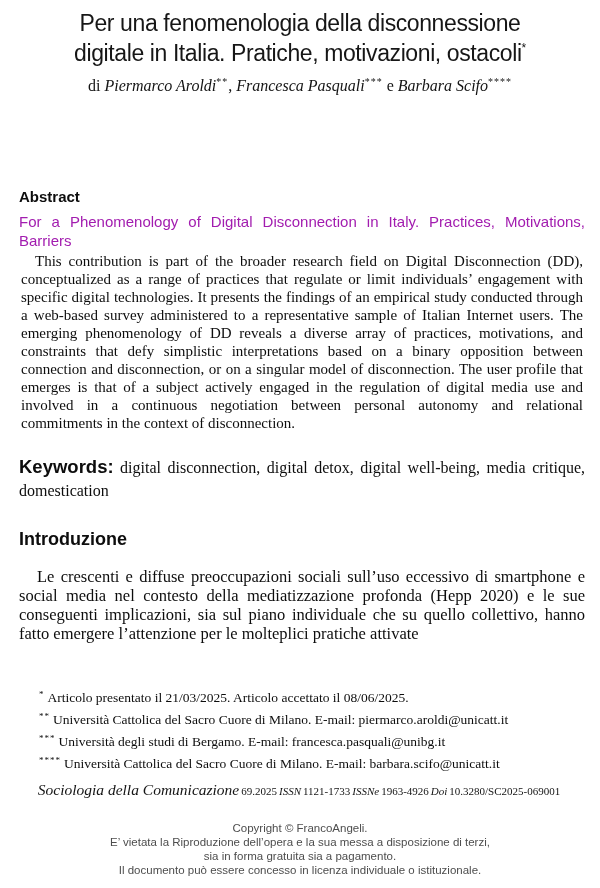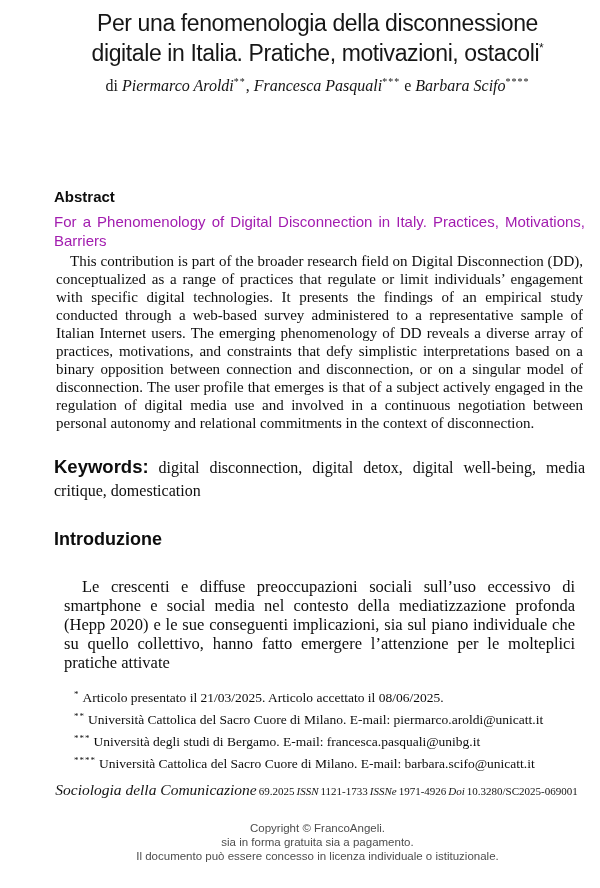--- a/index.html
+++ b/index.html
@@ -4,21 +4,21 @@
 <style>
   html,body { margin:0; padding:0; background:#ffffff; }
   .page {
     position:relative;
     width:600px; height:888px;
     background:#ffffff;
     color:#0d0d0d;
     overflow:hidden;
     font-family:"Liberation Serif", serif;
   }
-  .abs { position:absolute; left:19px; right:15px;padding-left:35px; }
+  .abs { position:absolute; left:19px; right:15px; }
 
   
   .title { top:8px; left:0; right:0; text-align:center;
     font-family:"Liberation Sans", sans-serif;
     font-size:23px; line-height:30px; letter-spacing:-0.4px; font-weight:400; color:#161616; }
   .title .tline { white-space:nowrap; }
   .title sup { font-size:12px; vertical-align:super; line-height:0; }
 
   .byline { top:77px; left:0; right:0; text-align:center;
     font-size:16px; color:#141414; }
@@ -36,21 +36,21 @@
   .abstract-body p { margin:2px; text-indent:14px; }
 
   
   .keywords { top:455px; font-size:16px; line-height:23px; text-align:justify; }
   .kw-label { font-family:"Liberation Sans", sans-serif; font-weight:bold; font-size:18.5px; }
 
   
   .intro-heading { top:529px;
     font-family:"Liberation Sans", sans-serif; font-weight:bold; font-size:18px; }
   .intro-para { top:567px; font-size:16.5px; line-height:19px; text-align:justify; }
-  .intro-para p { margin:10px; text-indent:18px; }
+  .intro-para p { margin:0; text-indent:18px; }
 
   
   .footnotes { top:687px; font-size:13.5px; line-height:22px; }
   .footnote { text-indent:20px; }
   .footnote sup { font-size:9px; vertical-align:super; line-height:0; margin-right:3px; letter-spacing:1px; }
 
   
   .journal-line { top:781px; left:0; right:0; text-align:center;
     font-size:11px; color:#141414; white-space:nowrap; }
   .j-name { font-style:italic; font-size:15.5px; margin-right:3px; }
@@ -87,21 +87,22 @@
     <p>Le crescenti e diffuse preoccupazioni sociali sull’uso eccessivo di smartphone e social media nel contesto della mediatizzazione profonda (Hepp 2020) e le sue conseguenti implicazioni, sia sul piano individuale che su quello collettivo, hanno fatto emergere l’attenzione per le molteplici pratiche attivate</p>
   </div>
 
   <div class="abs footnotes">
     <div class="footnote"><sup>*</sup><span>Articolo presentato il 21/03/2025. Articolo accettato il 08/06/2025.</span></div>
     <div class="footnote"><sup>**</sup><span>Università Cattolica del Sacro Cuore di Milano. E-mail: piermarco.aroldi@unicatt.it</span></div>
     <div class="footnote"><sup>***</sup><span>Università degli studi di Bergamo. E-mail: francesca.pasquali@unibg.it</span></div>
     <div class="footnote"><sup>****</sup><span>Università Cattolica del Sacro Cuore di Milano. E-mail: barbara.scifo@unicatt.it</span></div>
   </div>
 
-  <div class="abs journal-line"><span class="j-name">Sociologia della Comunicazione</span><span>69.2025</span><span class="j-it">ISSN</span><span>1121-1733</span><span class="j-it">ISSNe</span><span>1971-4926</span><span class="j-it">Doi</span><span>10.3280/SC2025-069001</span></div>
+  <div class="abs journal-line"><span class="j-name">Sociologia della Comunicazione</span><span>69.2025</span><span class="j-it">ISSN</span><span>1121-1733</span><span class="j-it">ISSNe</span><span>1963-4926</span><span class="j-it">Doi</span><span>10.3280/SC2025-069001</span></div>
 
   <div class="abs copyright">
     <div>Copyright © FrancoAngeli.</div>
+    <div>E’ vietata la Riproduzione dell’opera e la sua messa a disposizione di terzi,</div>
     <div>sia in forma gratuita sia a pagamento.</div>
     <div>Il documento può essere concesso in licenza individuale o istituzionale.</div>
   </div>
 
 </div>
 
 </body></html>

